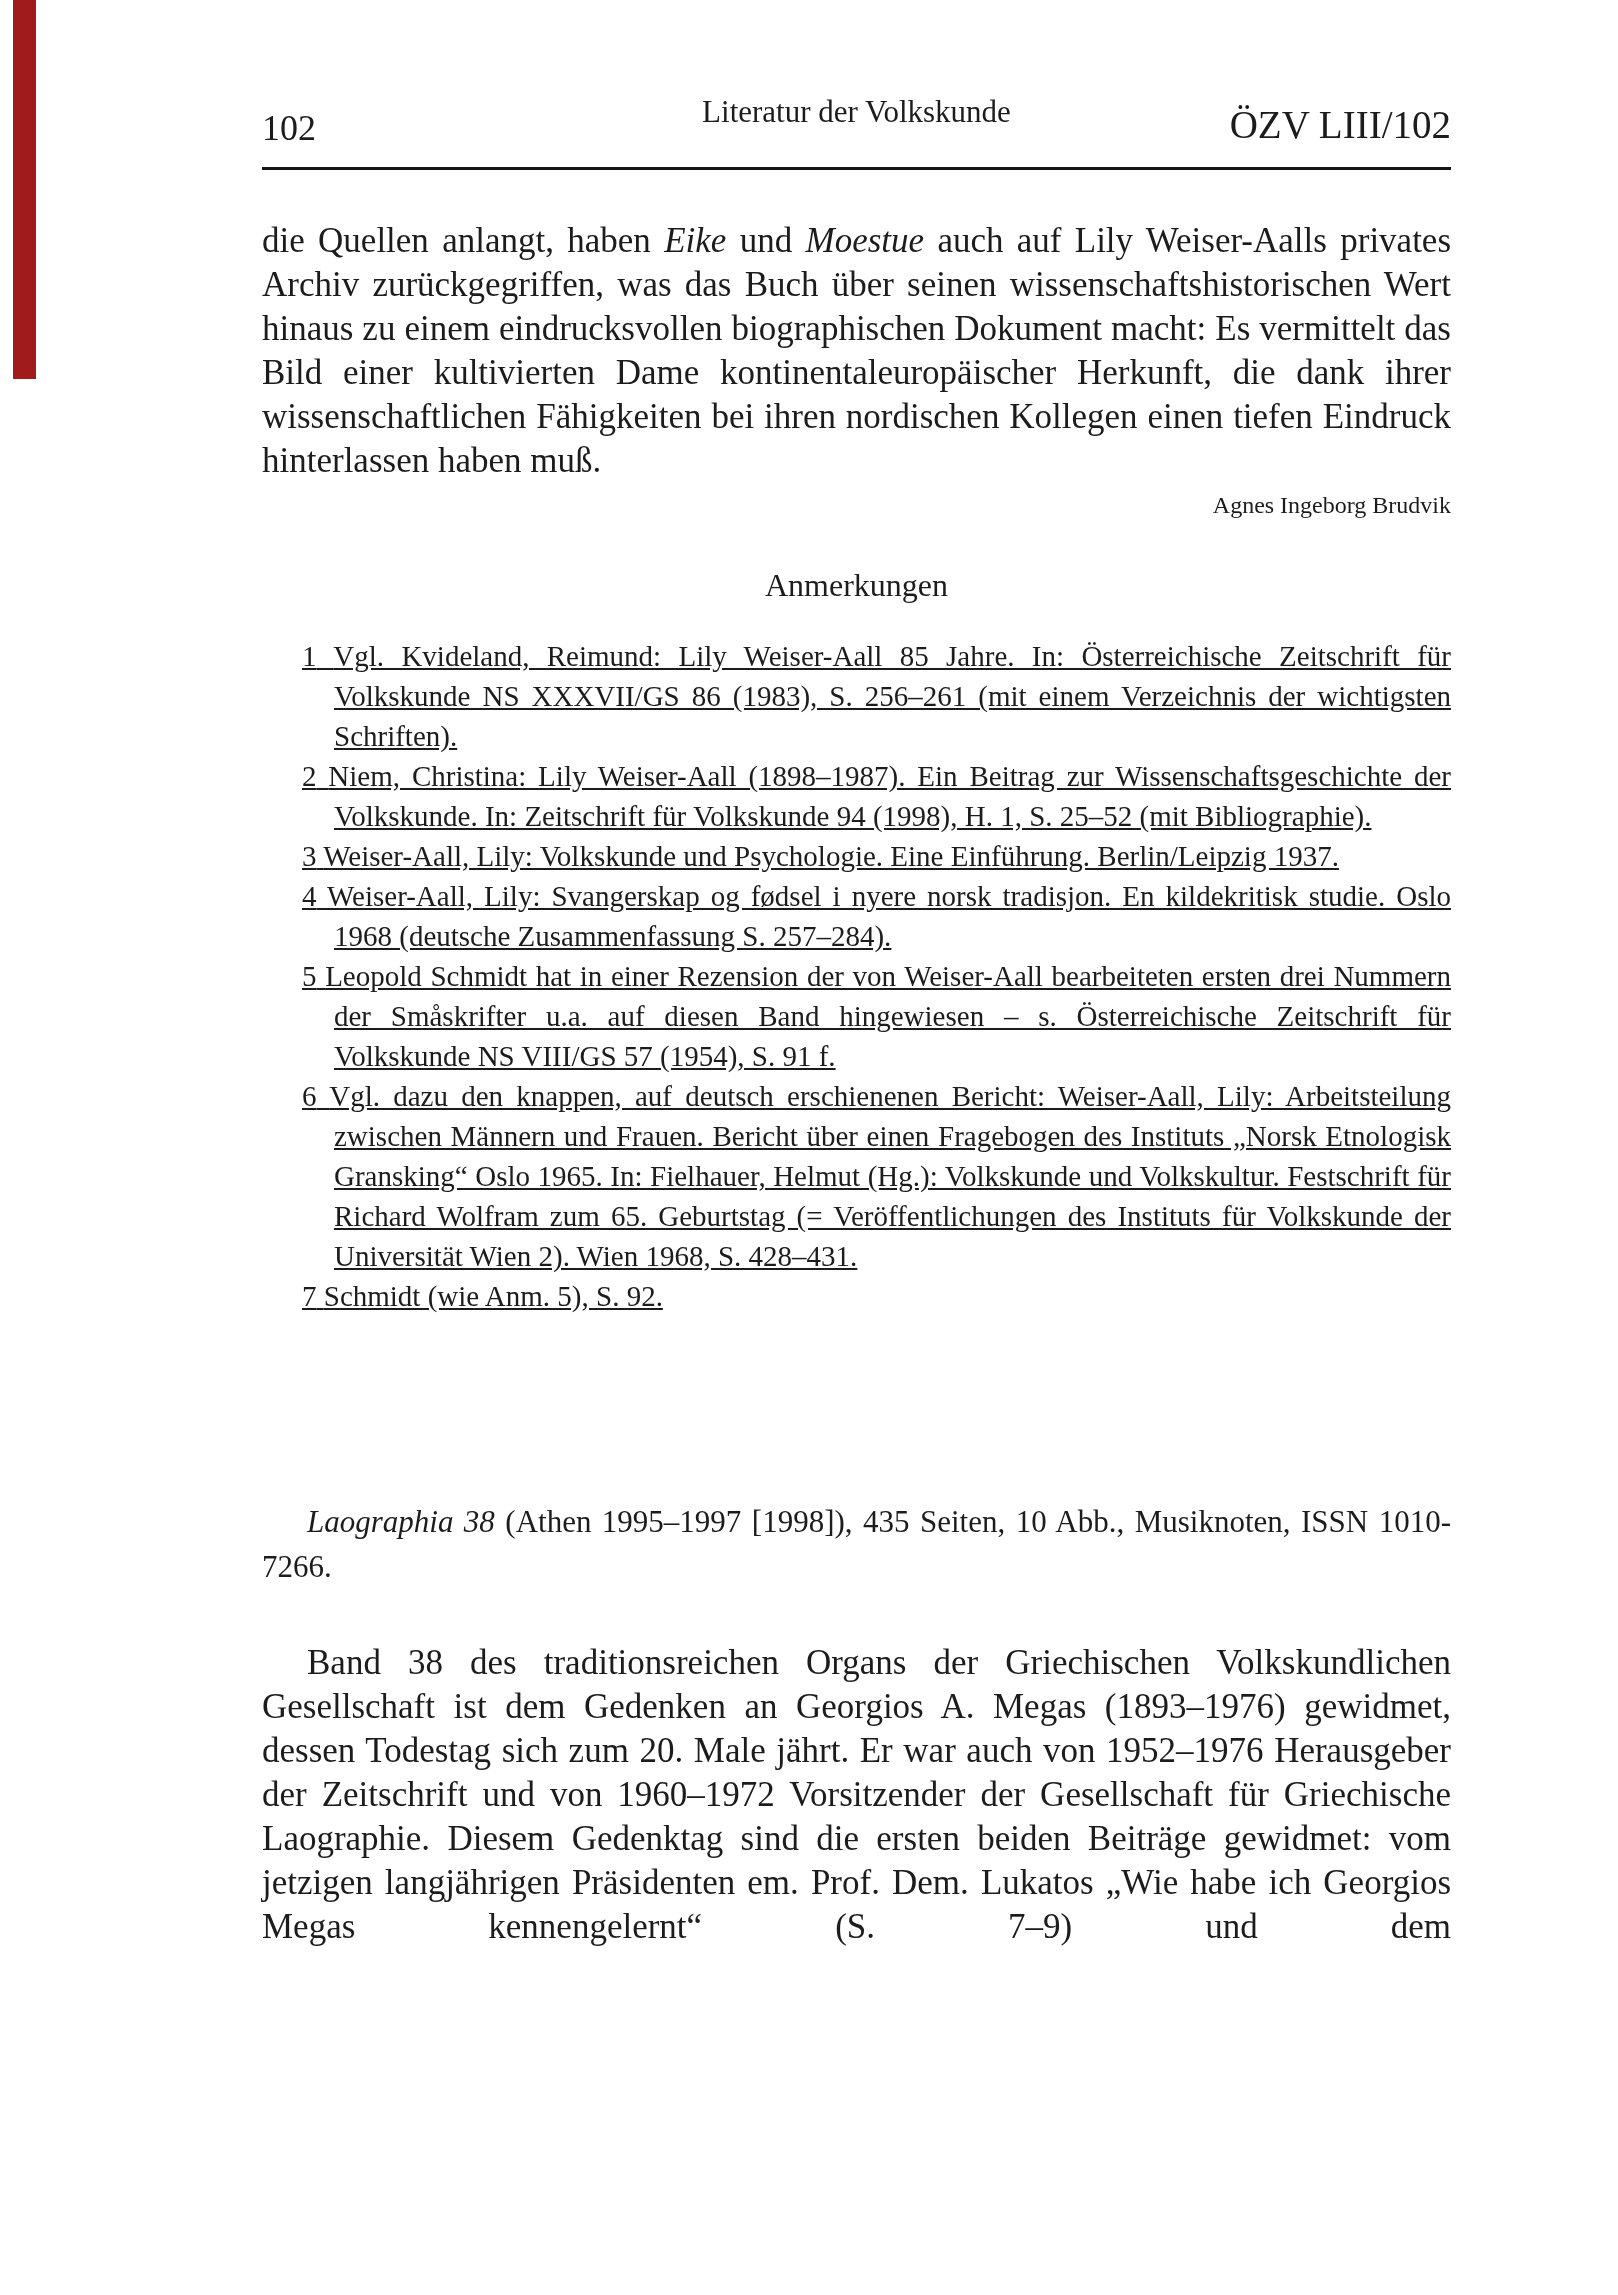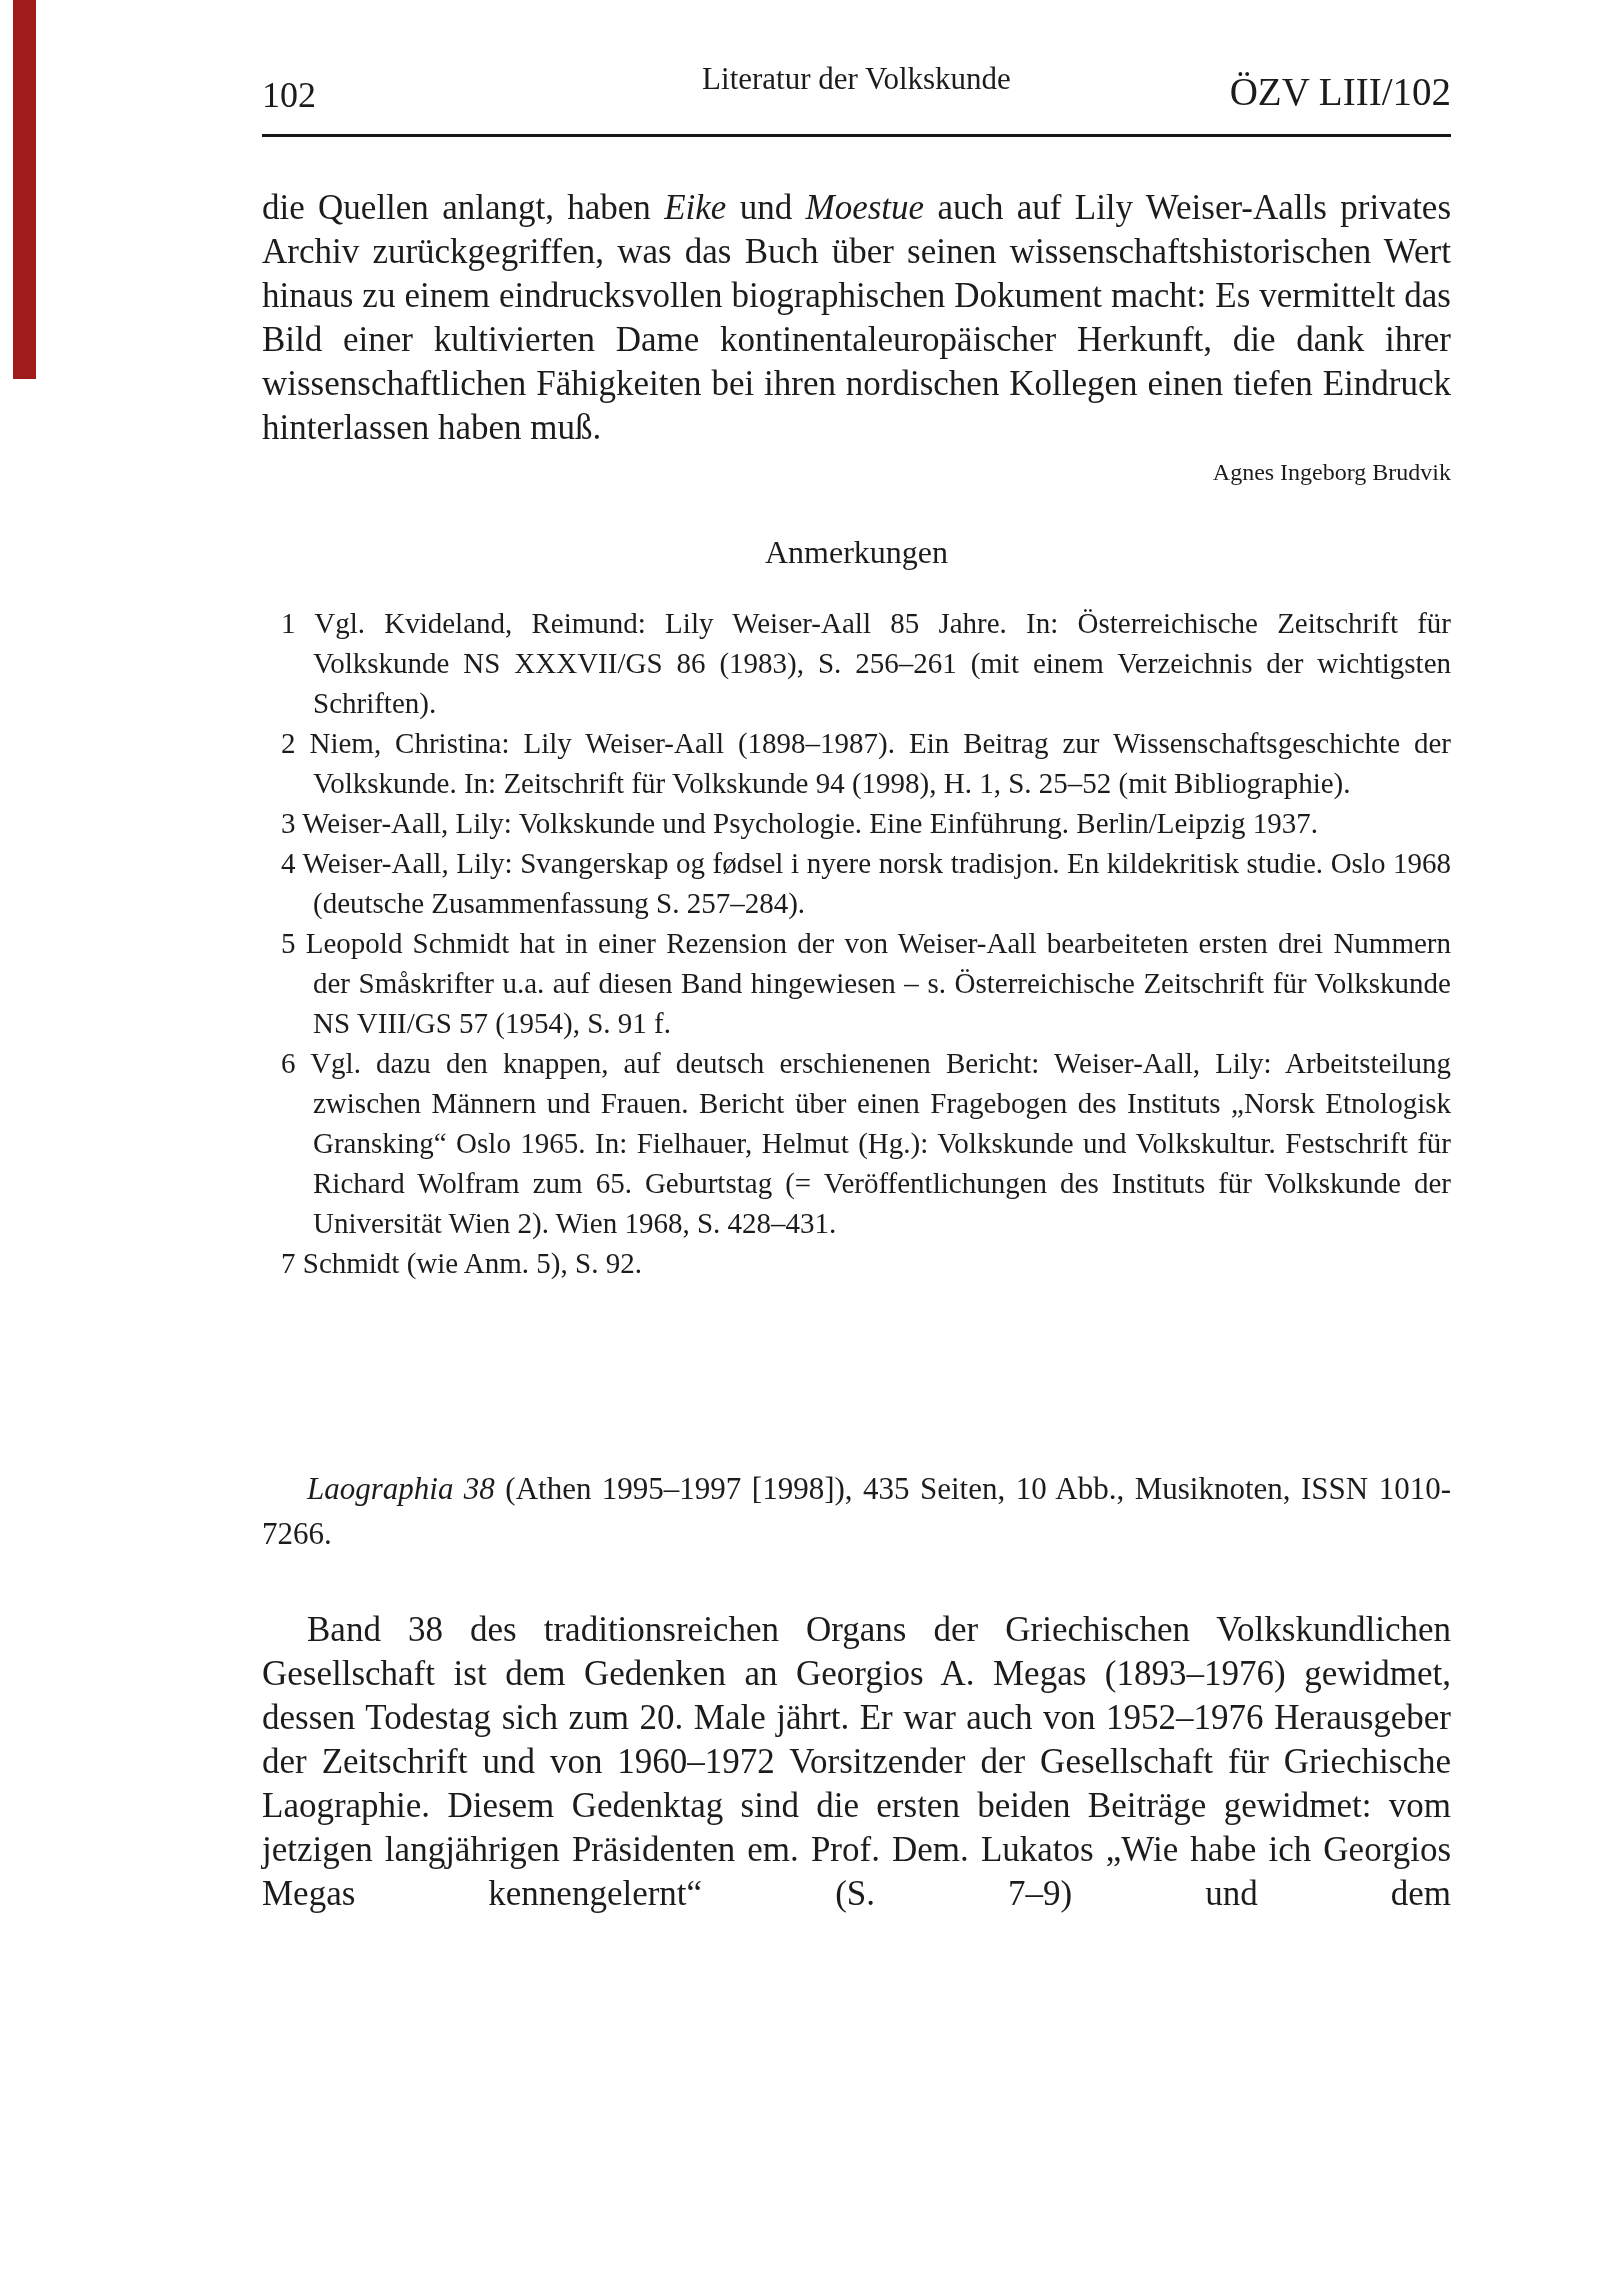--- a/index.html
+++ b/index.html
@@ -24,21 +24,21 @@
     height: 379px;
   }
   .content {
     position: absolute;
     left: 262px;
     top: 0;
     width: 1189px;
   }
   .page-header {
     position: relative;
-    margin-top: 71px;
+    margin-top: 104px;
     height: 42px;
   }
   .page-header .pgnum {
     position: absolute;
     left: 0;
     bottom: 0;
     font-size: 36px;
     line-height: 1;
   }
   .page-header .running {
@@ -84,25 +84,26 @@
     line-height: 39px;
     font-weight: normal;
     text-align: center;
   }
   .notes-list {
     margin-top: 31px;
     font-size: 29px;
     line-height: 40px;
   }
   .note {
-    margin-left: 19px;
+    margin-left: 40px;
     padding-left: 32px;
     text-indent: -32px;
     text-align: justify;
     hyphens: none;
+    text-decoration: underline;
   }
   .biblio {
     margin: 183px 0 0 0;
     font-size: 31px;
     line-height: 45px;
     text-indent: 45px;
     text-align: justify;
   }
   .review-body {
     margin-top: 52px;

